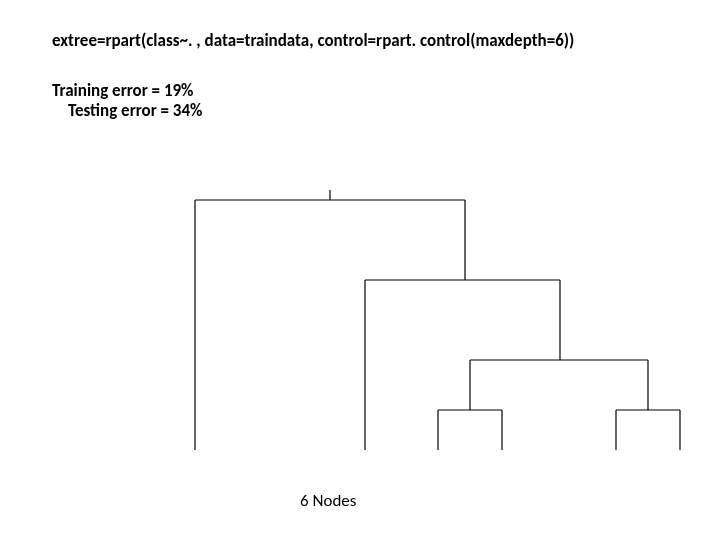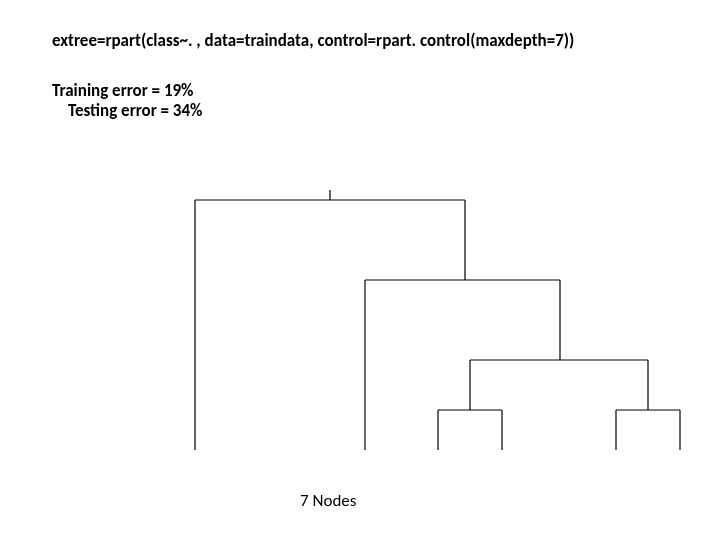--- a/index.html
+++ b/index.html
@@ -28,21 +28,21 @@
   }
   .caption {
     position: absolute;
     font-weight: 400;
     white-space: nowrap;
   }
 </style>
 </head>
 <body>
 
-<div class="text-line" style="left:52px; top:30px;">extree=rpart(class~. , data=traindata, control=rpart. control(maxdepth=7))</div>
+<div class="text-line" style="left:52px; top:30px;">extree=rpart(class~. , data=traindata, control=rpart. control(maxdepth=6))</div>
 <div class="text-line" style="left:52px; top:80px;">Training error = 19%</div>
 <div class="text-line" style="left:68px; top:100px;">Testing error = 34%</div>
 
 <svg class="dendrogram" width="720" height="540" style="left:0; top:0;">
 
   <line x1="330" y1="190" x2="330" y2="200"></line>
 
   <line x1="195" y1="200" x2="465" y2="200"></line>
 
   <line x1="195" y1="200" x2="195" y2="450"></line>
@@ -67,13 +67,13 @@
 
   <line x1="648" y1="360" x2="648" y2="410"></line>
 
   <line x1="616" y1="410" x2="680" y2="410"></line>
 
   <line x1="616" y1="410" x2="616" y2="450"></line>
 
   <line x1="680" y1="410" x2="680" y2="450"></line>
 </svg>
 
-<div class="caption" style="left:300px; top:490px;">7 Nodes</div>
+<div class="caption" style="left:300px; top:490px;">6 Nodes</div>
 
 </body></html>

